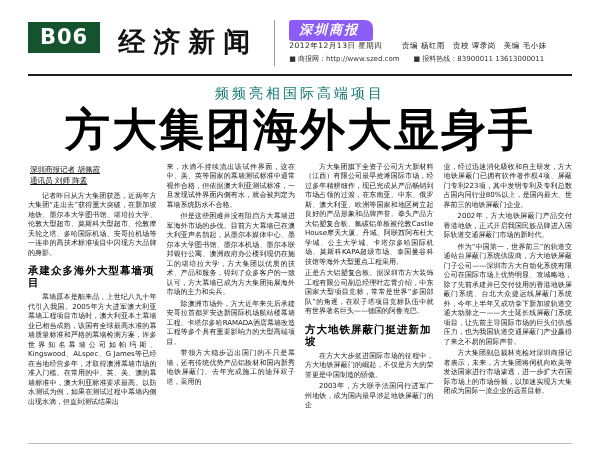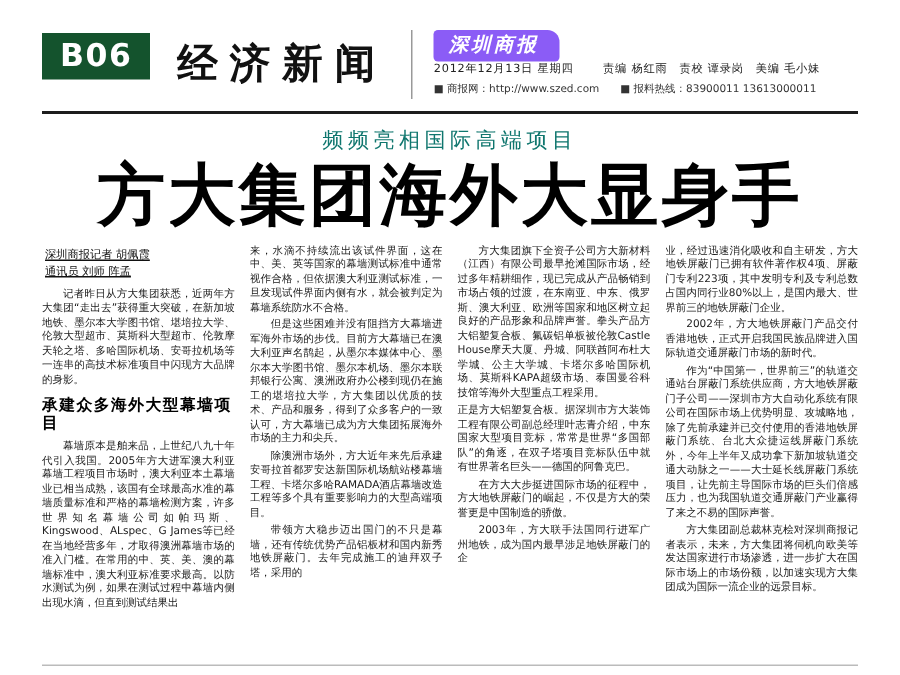--- a/index.html
+++ b/index.html
@@ -79,20 +79,21 @@
     <div class="col">
       <p class="para">来，水滴不持续流出该试件界面，这在中、美、英等国家的幕墙测试标准中通常视作合格，但依据澳大利亚测试标准，一旦发现试件界面内侧有水，就会被判定为幕墙系统防水不合格。</p>
       <p class="para indent">但是这些困难并没有阻挡方大幕墙进军海外市场的步伐。目前方大幕墙已在澳大利亚声名鹊起，从墨尔本媒体中心、墨尔本大学图书馆、墨尔本机场、墨尔本联邦银行公寓、澳洲政府办公楼到现仍在施工的堪培拉大学，方大集团以优质的技术、产品和服务，得到了众多客户的一致认可，方大幕墙已成为方大集团拓展海外市场的主力和尖兵。</p>
       <p class="para indent">除澳洲市场外，方大近年来先后承建安哥拉首都罗安达新国际机场航站楼幕墙工程、卡塔尔多哈RAMADA酒店幕墙改造工程等多个具有重要影响力的大型高端项目。</p>
       <p class="para indent">带领方大稳步迈出国门的不只是幕墙，还有传统优势产品铝板材和国内新秀地铁屏蔽门。去年完成施工的迪拜双子塔，采用的</p>
     </div>
 
     <div class="col">
       <p class="para indent">方大集团旗下全资子公司方大新材料（江西）有限公司最早抢滩国际市场，经过多年精耕细作，现已完成从产品畅销到市场占领的过渡，在东南亚、中东、俄罗斯、澳大利亚、欧洲等国家和地区树立起良好的产品形象和品牌声誉。拳头产品方大铝塑复合板、氟碳铝单板被伦敦Castle House摩天大厦、丹城、阿联酋阿布杜大学城、公主大学城、卡塔尔多哈国际机场、莫斯科KAPA超级市场、泰国曼谷科技馆等海外大型重点工程采用。</p>
       <p class="para">正是方大铝塑复合板。据深圳市方大装饰工程有限公司副总经理叶志青介绍，中东国家大型项目竞标，常常是世界“多国部队”的角逐，在双子塔项目竞标队伍中就有世界著名巨头——德国的阿鲁克巴。</p>
+      <h3 class="subhead">方大地铁屏蔽门挺进新加坡</h3>
       <p class="para indent">在方大大步挺进国际市场的征程中，方大地铁屏蔽门的崛起，不仅是方大的荣誉更是中国制造的骄傲。</p>
       <p class="para indent">2003年，方大联手法国同行进军广州地铁，成为国内最早涉足地铁屏蔽门的企</p>
     </div>
 
     <div class="col">
       <p class="para">业，经过迅速消化吸收和自主研发，方大地铁屏蔽门已拥有软件著作权4项、屏蔽门专利223项，其中发明专利及专利总数占国内同行业80%以上，是国内最大、世界前三的地铁屏蔽门企业。</p>
       <p class="para indent">2002年，方大地铁屏蔽门产品交付香港地铁，正式开启我国民族品牌进入国际轨道交通屏蔽门市场的新时代。</p>
       <p class="para indent">作为“中国第一，世界前三”的轨道交通站台屏蔽门系统供应商，方大地铁屏蔽门子公司——深圳市方大自动化系统有限公司在国际市场上优势明显、攻城略地，除了先前承建并已交付使用的香港地铁屏蔽门系统、台北大众捷运线屏蔽门系统外，今年上半年又成功拿下新加坡轨道交通大动脉之一——大士延长线屏蔽门系统项目，让先前主导国际市场的巨头们倍感压力，也为我国轨道交通屏蔽门产业赢得了来之不易的国际声誉。</p>
       <p class="para indent">方大集团副总裁林克桧对深圳商报记者表示，未来，方大集团将伺机向欧美等发达国家进行市场渗透，进一步扩大在国际市场上的市场份额，以加速实现方大集团成为国际一流企业的远景目标。</p>
     </div>

